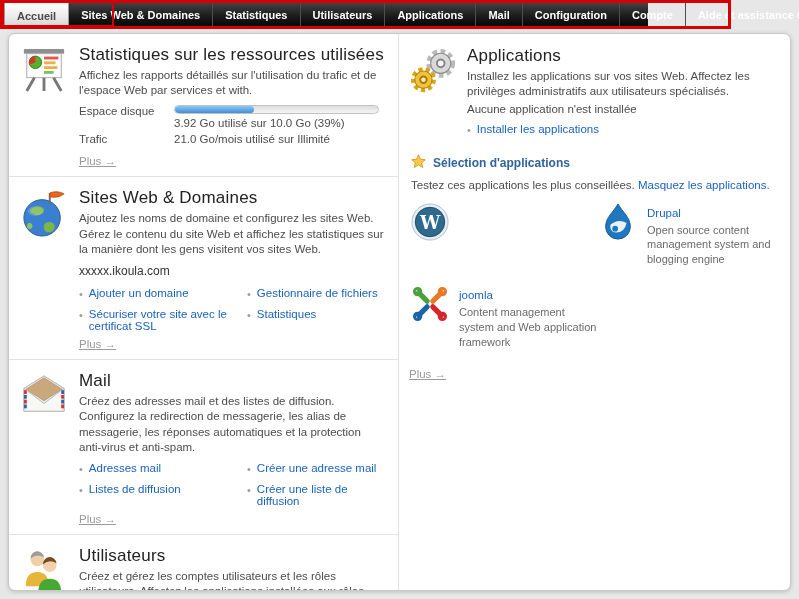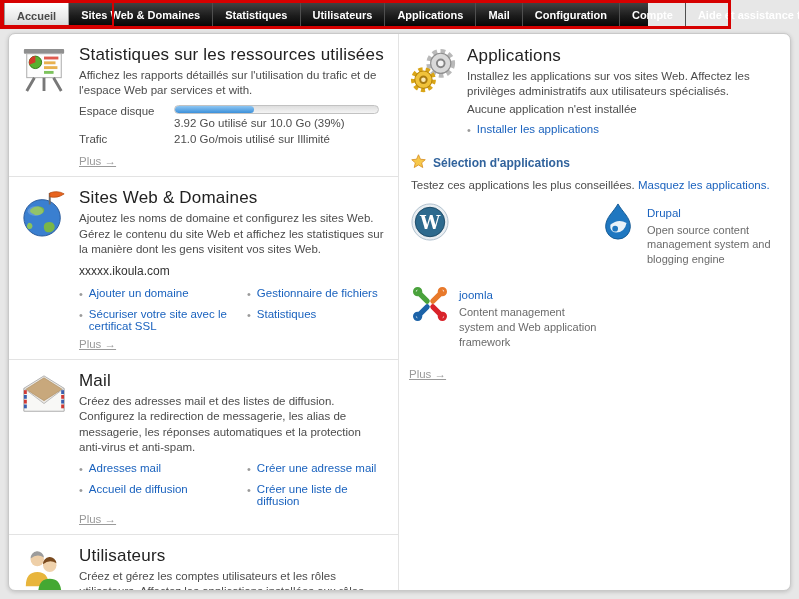--- a/index.html
+++ b/index.html
@@ -204,21 +204,21 @@
           <div class="bullet-item">
               <span class="bullet">•</span>
               <a class="link">Adresses mail</a>
             </div>
           <div class="bullet-item">
               <span class="bullet">•</span>
               <a class="link">Créer une adresse mail</a>
             </div>
           <div class="bullet-item">
               <span class="bullet">•</span>
-              <a class="link">Accueil de diffusion</a>
+              <a class="link">Listes de diffusion</a>
             </div>
           <div class="bullet-item">
               <span class="bullet">•</span>
               <a class="link">Créer une liste de diffusion</a>
             </div>
         </div>
         <a class="more">Plus →</a>
       </div>
     </div>
 

